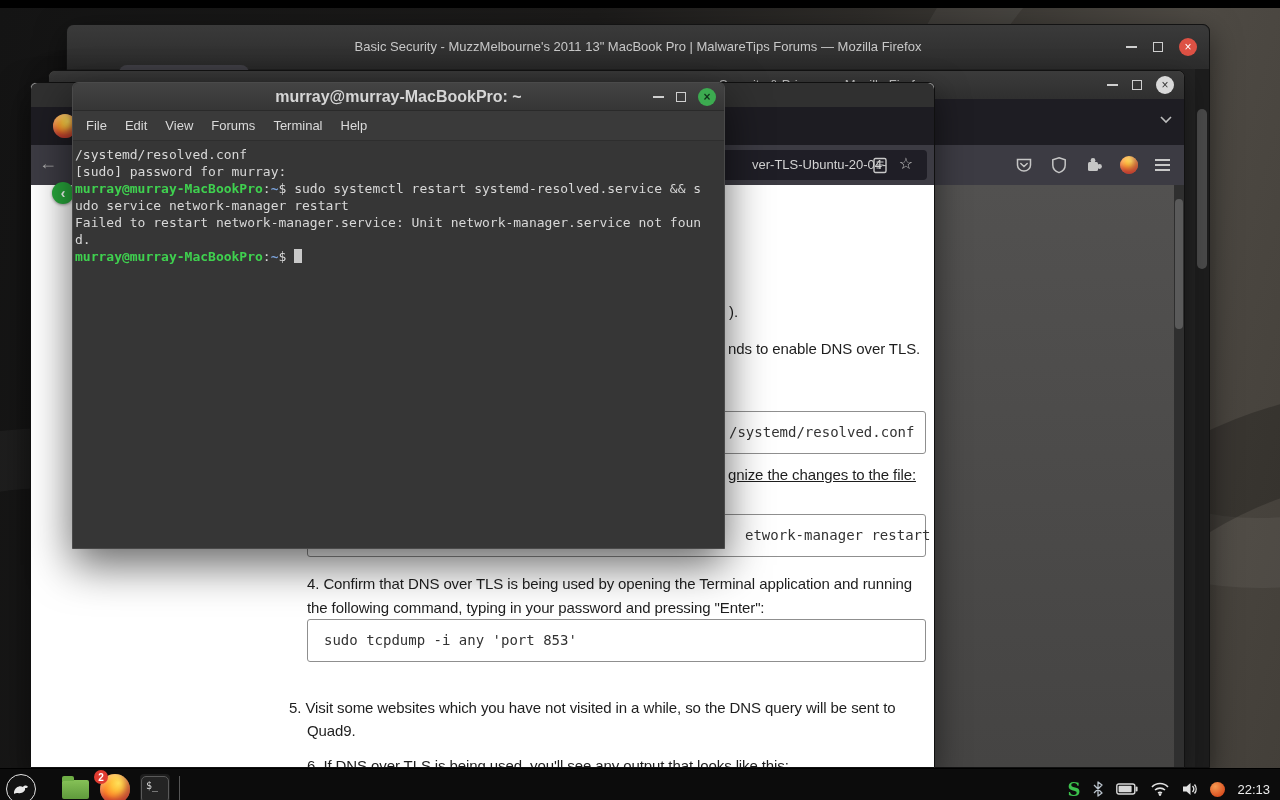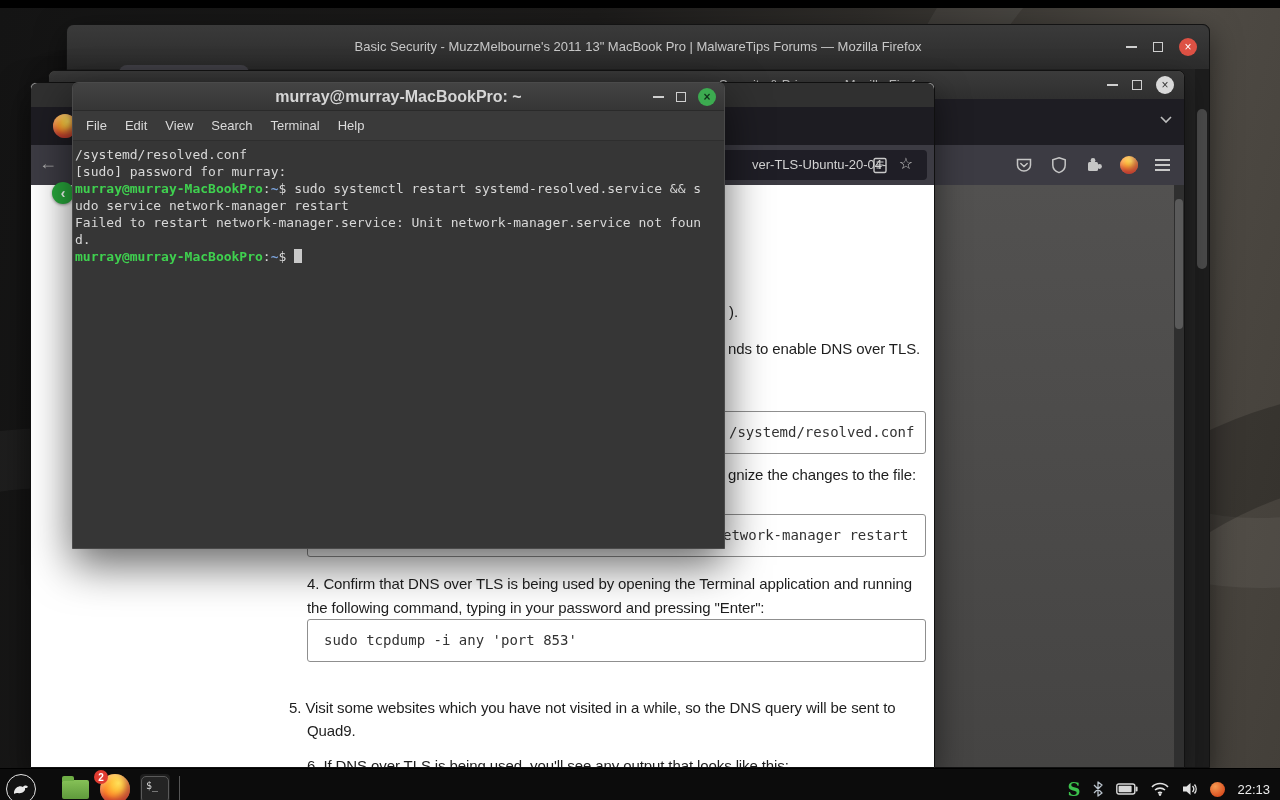--- a/index.html
+++ b/index.html
@@ -215,23 +215,23 @@
         </span>
         <span class="staric">☆</span>
       </div>
     </div>
     <div class="cContent">
       <span class="pfrag" style="left:698px; top:118px;">).</span>
       <span class="pfrag" style="left:697px; top:155px;">nds to enable DNS over TLS.</span>
       <div class="codebox" style="left:276px; top:226px;">
         <span class="codetext" style="left:421px;">/systemd/resolved.conf</span>
       </div>
-      <span class="pfrag" style="left:697px; top:281px;">gnize the changes to the file:</span>
+      <span class="pfrag" style="left:697px; top:281px;text-decoration:underline;">gnize the changes to the file:</span>
       <div class="codebox" style="left:276px; top:329px;">
-        <span class="codetext" style="left:415px;">etwork-manager restart</span>
+        <span class="codetext" style="left:437px;">etwork-manager restart</span>
       </div>
       <span class="pfrag" style="left:276px; top:390px;">4. Confirm that DNS over TLS is being used by opening the Terminal application and running</span>
       <span class="pfrag" style="left:276px; top:414px;">the following command, typing in your password and pressing "Enter":</span>
       <div class="codebox" style="left:276px; top:434px;">
         <span class="codetext" style="left:16px;">sudo tcpdump -i any 'port 853'</span>
       </div>
       <span class="pfrag" style="left:258px; top:514px;">5. Visit some websites which you have not visited in a while, so the DNS query will be sent to</span>
       <span class="pfrag" style="left:276px; top:537px;">Quad9.</span>
       <span class="pfrag" style="left:276px; top:572px;">6. If DNS over TLS is being used, you'll see any output that looks like this:</span>
     </div>
@@ -249,21 +249,21 @@
         <span>
             <i class="sq"></i>
           </span>
         <span class="btn-close green">×</span>
       </span>
     </div>
     <div class="tMenu">
       <span>File</span>
       <span>Edit</span>
       <span>View</span>
-      <span>Search</span>
+      <span>Forums</span>
       <span>Terminal</span>
       <span>Help</span>
     </div>
     <div class="tScreen">
       <div id="terminal-lines">
           <div class="term-line"><span class="t-fg">/systemd/resolved.conf</span></div>
           <div class="term-line"><span class="t-fg">[sudo] password for murray:</span></div>
           <div class="term-line"><span class="t-prompt">murray@murray-MacBookPro</span><span class="t-fg">:</span><span class="t-path">~</span><span class="t-fg">$ </span><span class="t-fg">sudo systemctl restart systemd-resolved.service &amp;&amp; s</span></div>
           <div class="term-line"><span class="t-fg">udo service network-manager restart</span></div>
           <div class="term-line"><span class="t-fg">Failed to restart network-manager.service: Unit network-manager.service not foun</span></div>

